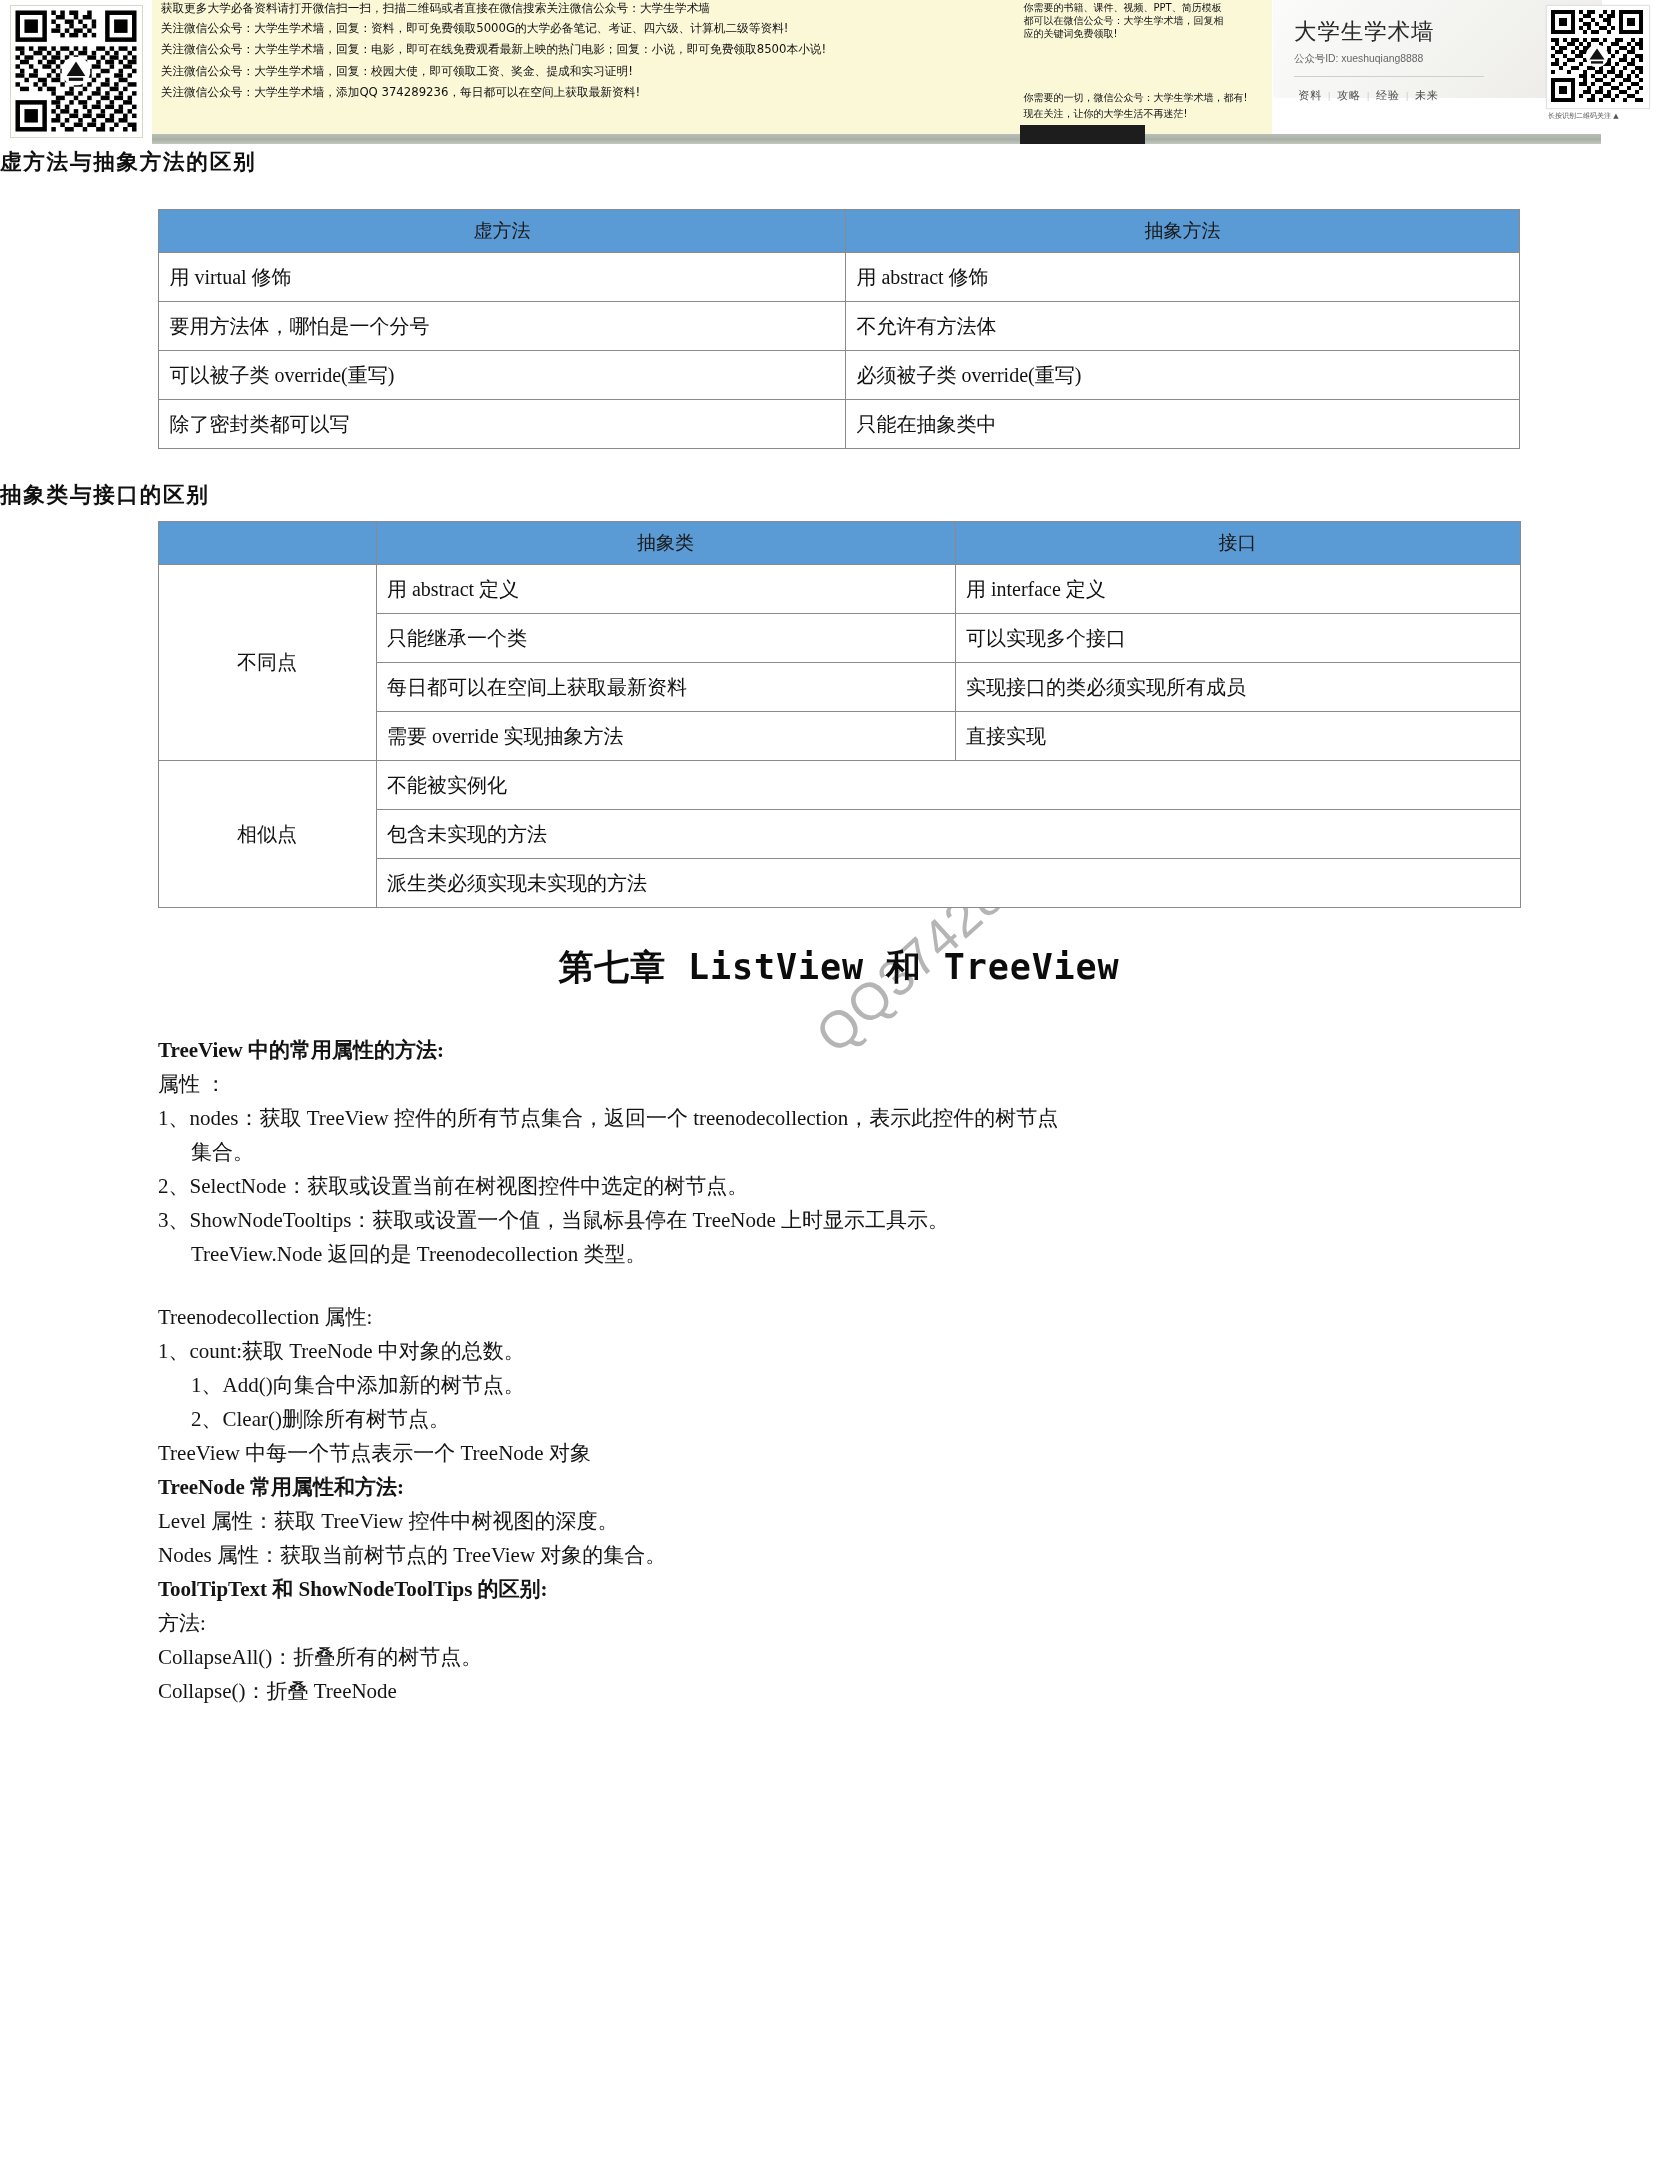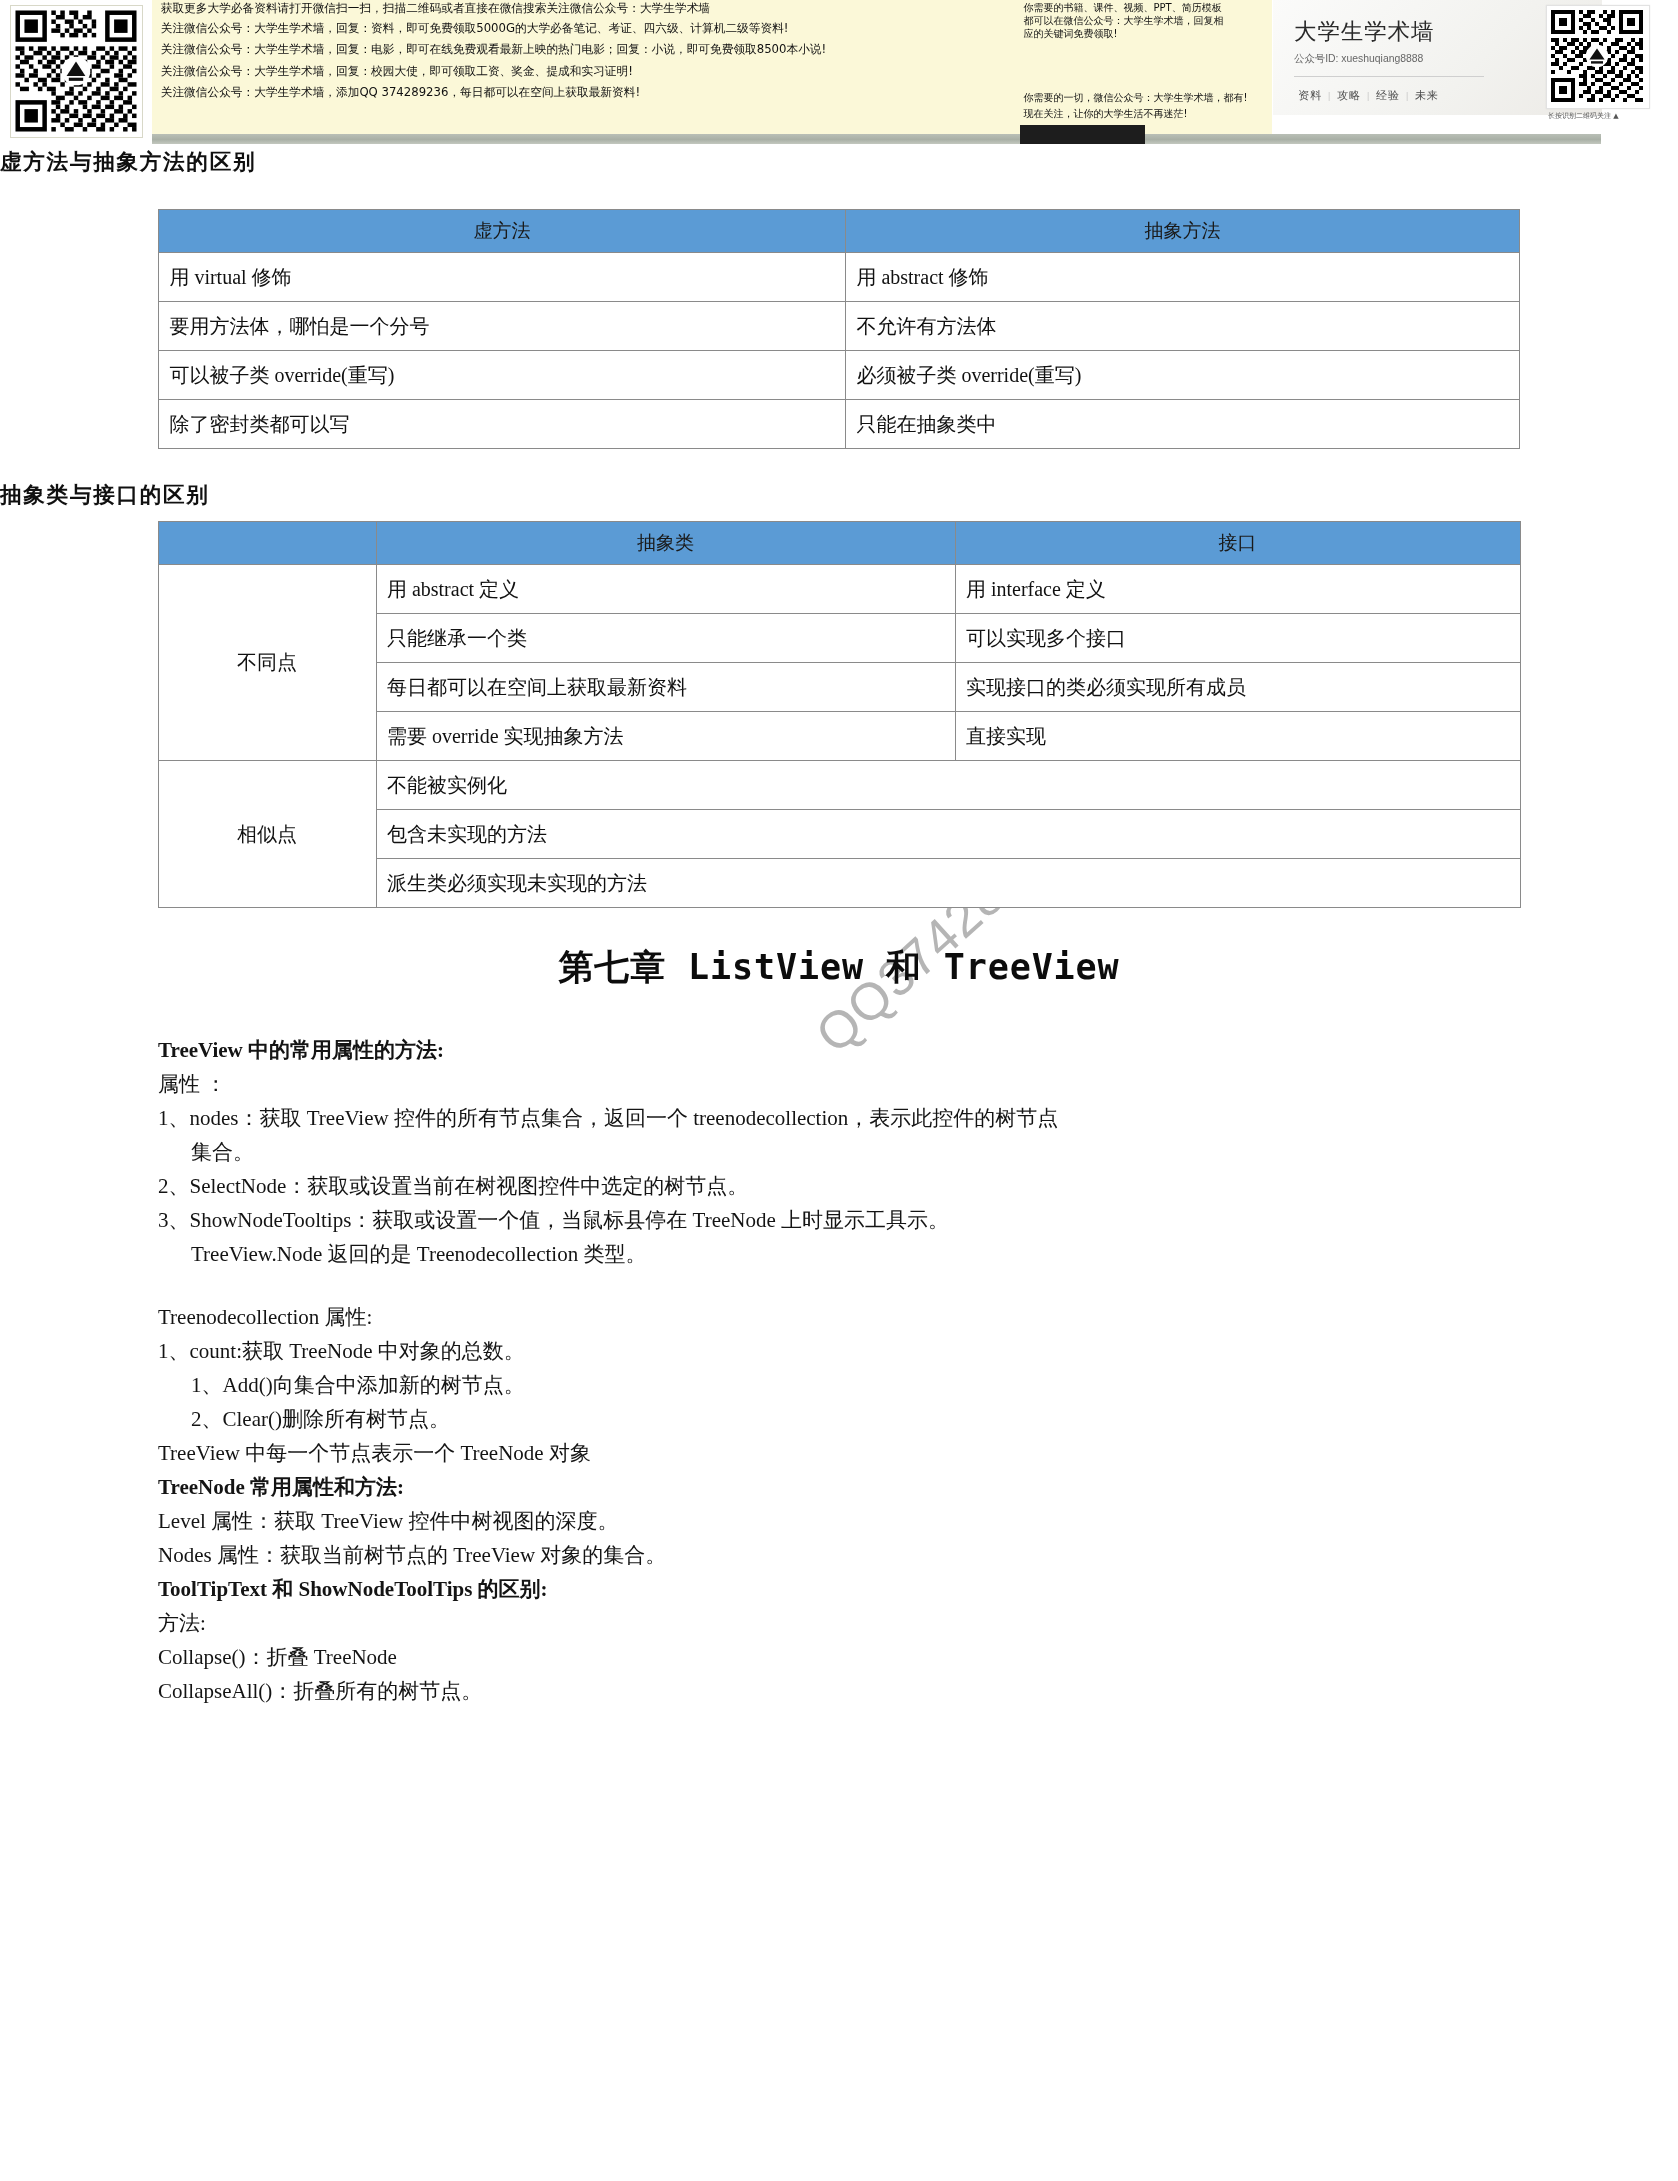--- a/index.html
+++ b/index.html
@@ -46,21 +46,21 @@
     font-size:10px;color:#111;line-height:1.35;white-space:nowrap;
   }
   .promo-line-r.r0{left:3.5px;top:0.9px;}
   .promo-line-r.r1{left:3.5px;top:14px;}
   .promo-line-r.r2{left:3.5px;top:27px;}
   .promo-line-r.r3{left:3.5px;top:91px;}
   .promo-line-r.r4{left:3.5px;top:107px;}
 
   
   .promo-card{
-    position:absolute;left:1273px;top:0;width:329px;height:115px;
+    position:absolute;left:1273px;top:0;width:329px;height:98px;
     background:linear-gradient(135deg,#fbfbfa 0%,#f2f2ef 60%,#eceae6 100%);
   }
   .promo-card-brand{
     position:absolute;left:21px;top:15.6px;
     font-family:"Liberation Sans","DejaVu Sans",sans-serif;
     font-size:22.5px;color:#2a2a2a;letter-spacing:0.9px;
   }
   .promo-card-id{
     position:absolute;left:21px;top:52px;
     font-family:"Liberation Sans","DejaVu Sans",sans-serif;
@@ -648,18 +648,18 @@
     <p>Treenodecollection 属性:</p>
     <p>1、count:获取 TreeNode 中对象的总数。</p>
     <p class="ind1">1、Add()向集合中添加新的树节点。</p>
     <p class="ind1">2、Clear()删除所有树节点。</p>
     <p>TreeView 中每一个节点表示一个 TreeNode 对象</p>
     <p class="b-bold">TreeNode 常用属性和方法:</p>
     <p>Level 属性：获取 TreeView 控件中树视图的深度。</p>
     <p>Nodes 属性：获取当前树节点的 TreeView 对象的集合。</p>
     <p class="b-bold">ToolTipText 和 ShowNodeToolTips 的区别:</p>
     <p>方法:</p>
+    <p>CollapseAll()：折叠所有的树节点。</p>
     <p>Collapse()：折叠 TreeNode</p>
-    <p>CollapseAll()：折叠所有的树节点。</p>
   </div>
 
 </div>
 
 
 </body></html>

